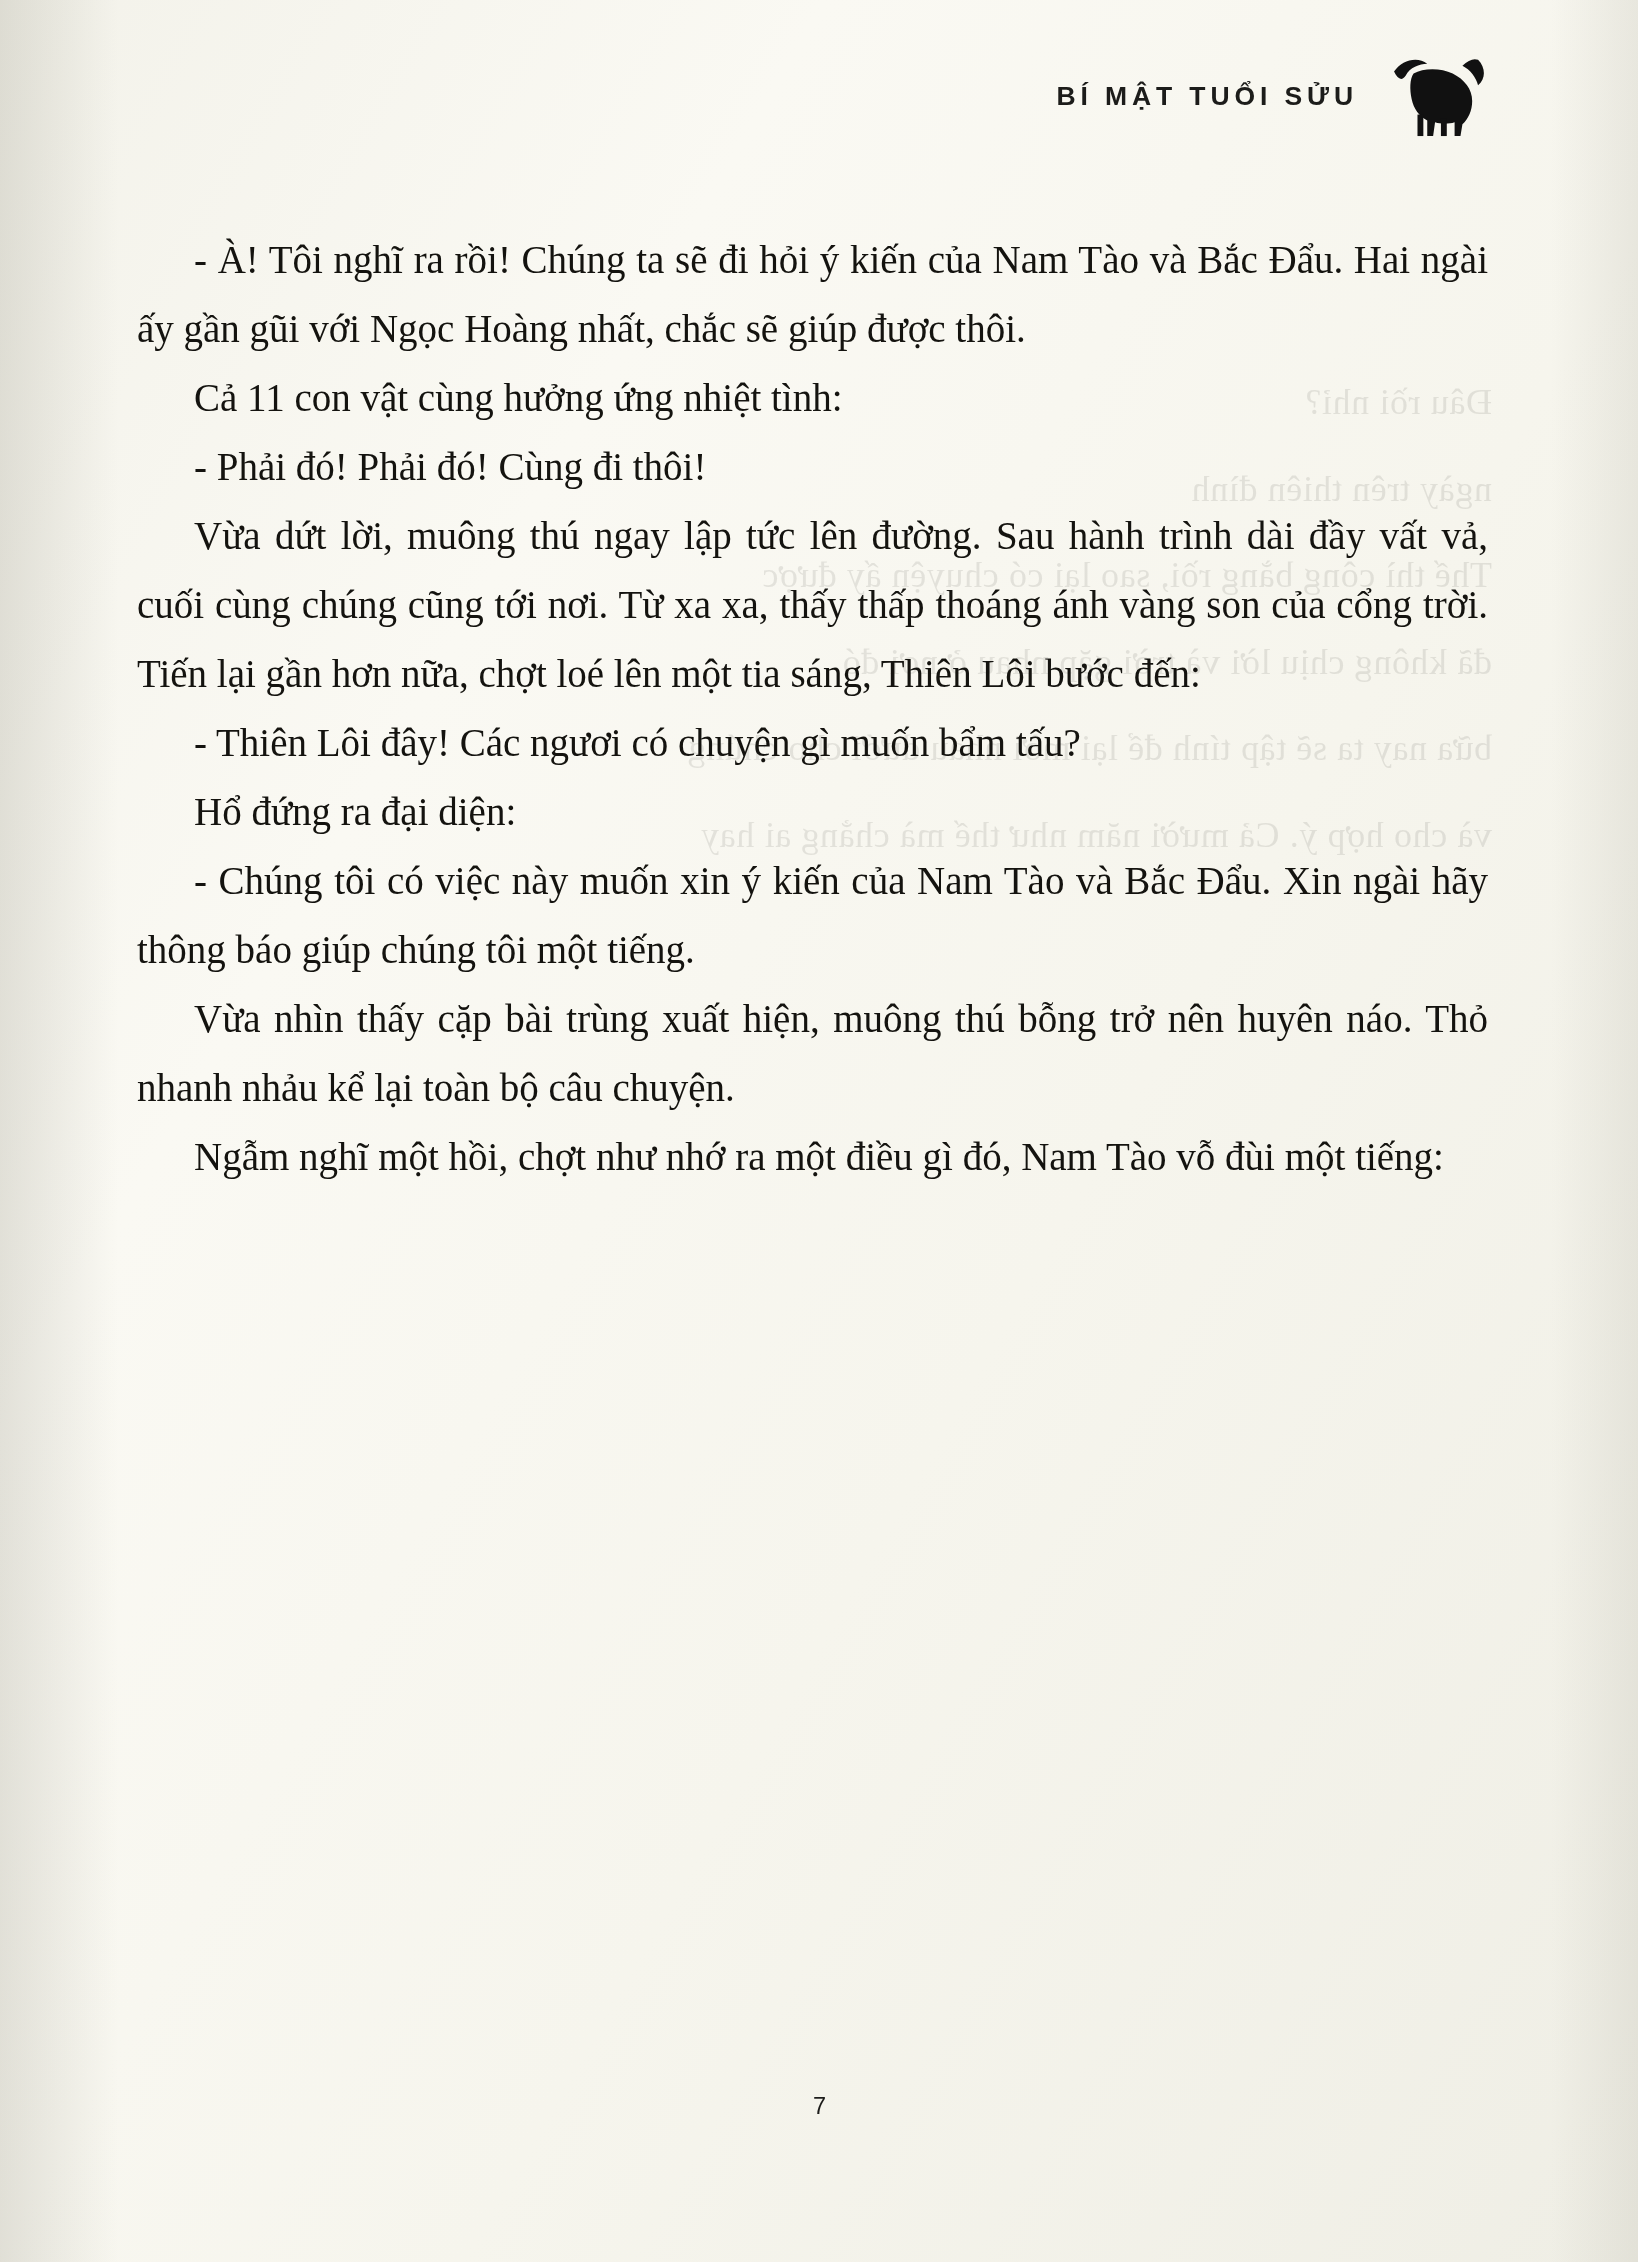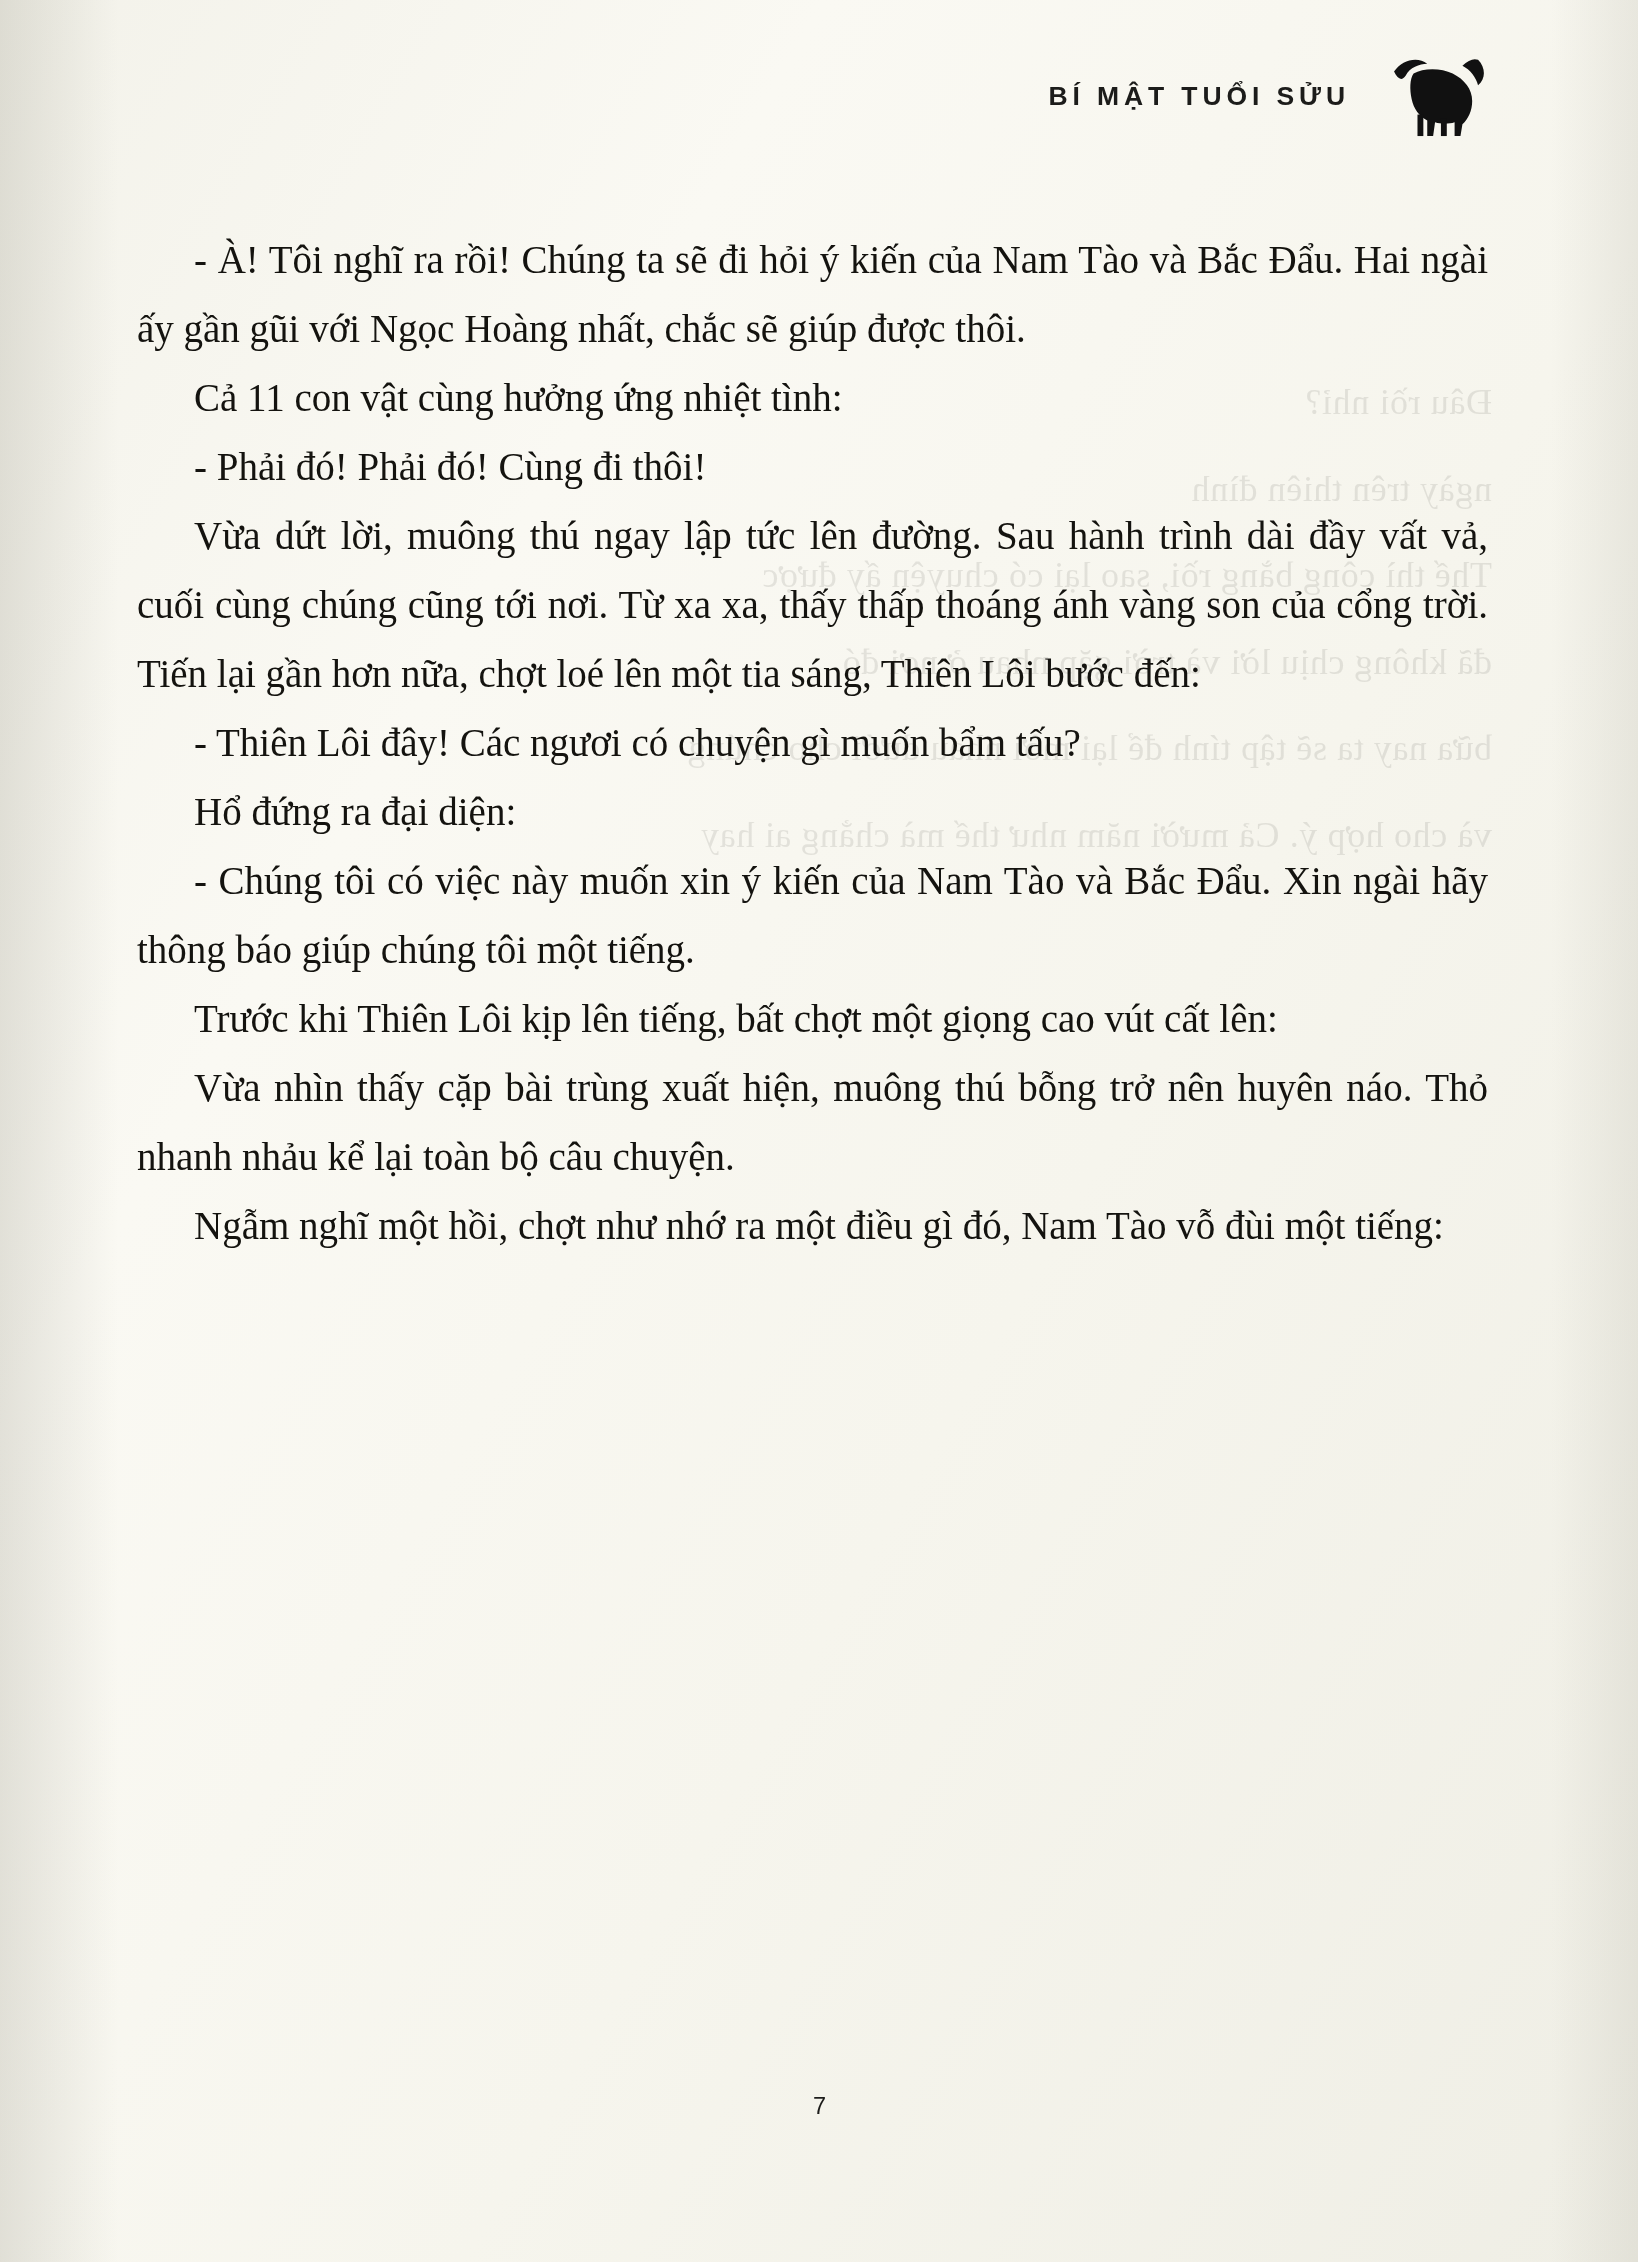--- a/index.html
+++ b/index.html
@@ -57,21 +57,21 @@
     text-align: justify;
   }
   .showthrough div { margin-bottom: 25.5px; }
 
   .header {
     position: absolute;
     top: 54px;
     right: 147px;
     display: flex;
     align-items: center;
-    gap: 34px;
+    gap: 26px;
   }
   .header-title {
     font-family: "Liberation Sans", sans-serif;
     font-weight: bold;
     font-size: 26.5px;
     letter-spacing: 4.9px;
     color: #1c1c1a;
     white-space: nowrap;
   }
   .buffalo-icon {
@@ -141,21 +141,20 @@
   </div>
 
   <div class="content">
     <p>- À! Tôi nghĩ ra rồi! Chúng ta sẽ đi hỏi ý kiến của Nam Tào và Bắc Đẩu. Hai ngài ấy gần gũi với Ngọc Hoàng nhất, chắc sẽ giúp được thôi.</p>
     <p>Cả 11 con vật cùng hưởng ứng nhiệt tình:</p>
     <p>- Phải đó! Phải đó! Cùng đi thôi!</p>
     <p>Vừa dứt lời, muông thú ngay lập tức lên đường. Sau hành trình dài đầy vất vả, cuối cùng chúng cũng tới nơi. Từ xa xa, thấy thấp thoáng ánh vàng son của cổng trời. Tiến lại gần hơn nữa, chợt loé lên một tia sáng, Thiên Lôi bước đến:</p>
     <p>- Thiên Lôi đây! Các ngươi có chuyện gì muốn bẩm tấu?</p>
     <p>Hổ đứng ra đại diện:</p>
     <p>- Chúng tôi có việc này muốn xin ý kiến của Nam Tào và Bắc Đẩu. Xin ngài hãy thông báo giúp chúng tôi một tiếng.</p>
-    <p>Trước khi Thiên Lôi kịp lên tiếng, bất chợt một giọng cao vút cất lên:</p>
     <p>Vừa nhìn thấy cặp bài trùng xuất hiện, muông thú bỗng trở nên huyên náo. Thỏ nhanh nhảu kể lại toàn bộ câu chuyện.</p>
     <p>Ngẫm nghĩ một hồi, chợt như nhớ ra một điều gì đó, Nam Tào vỗ đùi một tiếng:</p>
   </div>
 
   <div class="page-number">7</div>
 
 </div>
 
 
 </body></html>

